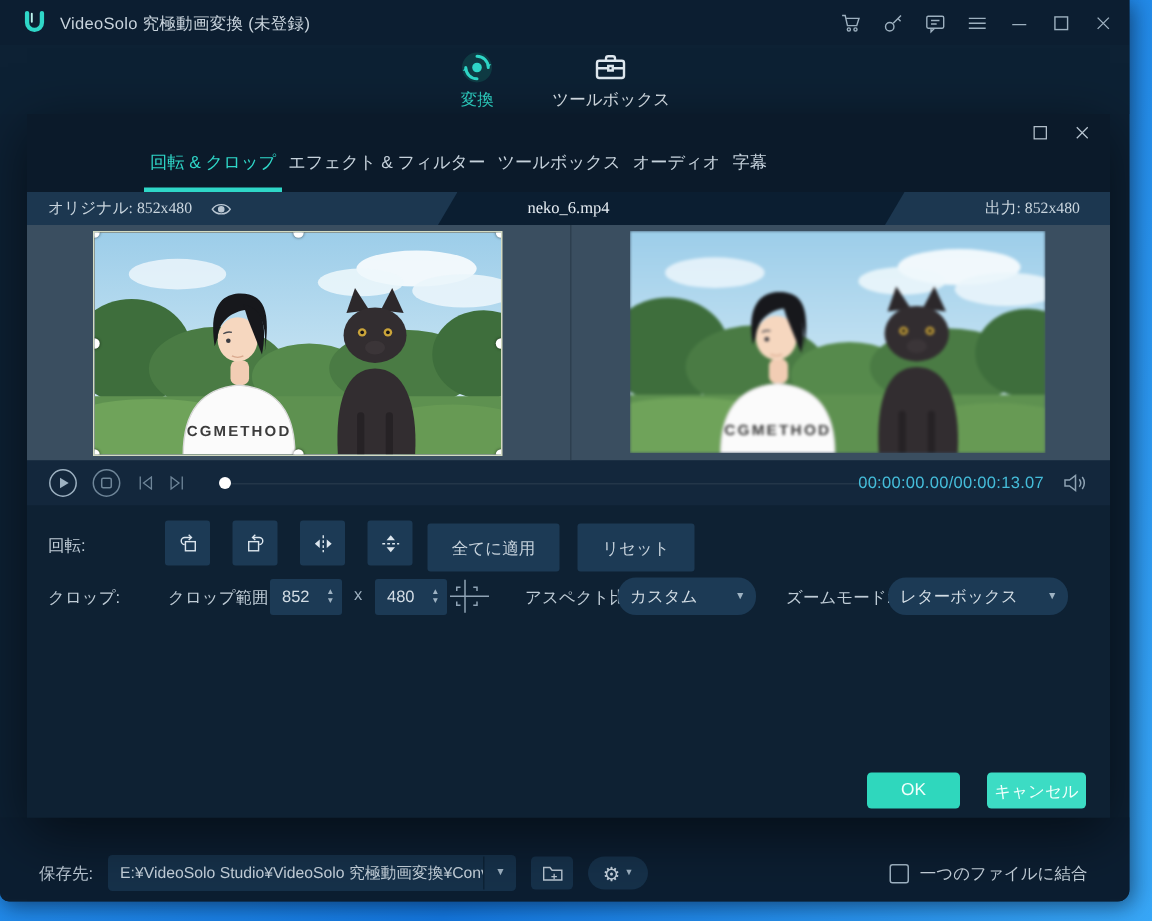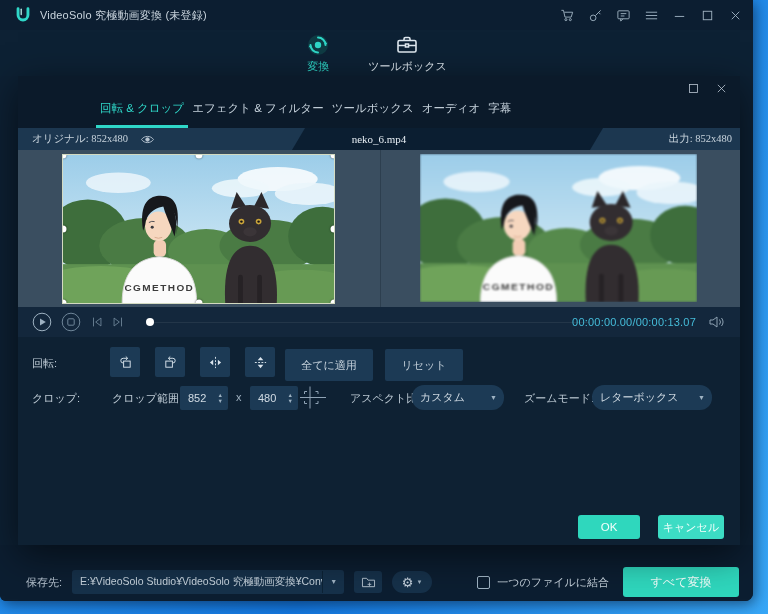--- a/index.html
+++ b/index.html
@@ -60,21 +60,21 @@
   .tab { font-size:11.5px; color:#c6d2dc; padding:0 4px 9px 4px; cursor:pointer;
     border-bottom:3px solid transparent; white-space:nowrap; }
   .tab.active { color:#2fd7c8; border-bottom-color:#2fd7c8; }
 
   
   .info-strip { position:absolute; left:0; top:52px; width:100%; height:22px; background:#0b1e31;font-family:Liberation Serif, serif; }
   .badge { position:absolute; top:0; height:22px; background:#1c3750; display:flex;
     align-items:center; font-size:10.5px; color:#c9d5de; }
   .badge-left { left:0; width:287px; padding-left:14px;
     clip-path:polygon(0 0,100% 0,calc(100% - 13px) 100%,0 100%); }
-  .badge-right { right:0; width:150px; justify-content:flex-end; padding-right:8px;
+  .badge-right { right:0; width:150px; justify-content:flex-end; padding-right:20px;
     clip-path:polygon(13px 0,100% 0,100% 100%,0 100%); }
   .eye-wrap { width:15px; height:11px; margin-left:12px; color:#b9c6d2; cursor:pointer; }
   .filename { position:absolute; left:0; top:0; width:100%; height:22px; display:flex;
     align-items:center; justify-content:center; font-size:11px; color:#e6edf3; pointer-events:none; }
 
   
   .preview-area { position:absolute; left:0; top:74px; width:100%; height:157px; background:#3a4e60; }
   .pv-divider { position:absolute; left:362px; top:0; width:1px; height:100%; background:#2d3f4f; }
   .pv { position:absolute; top:4px; overflow:hidden; }
   .pv svg { width:100%; height:100%; display:block; }
@@ -265,21 +265,20 @@
             </svg>
         </span>
       </div>
       <div class="gear-pill">
         <span class="gear-glyph">⚙</span>
         <span class="gear-arrow">▼</span>
       </div>
       <div class="bb-spacer"></div>
       <div class="checkbox"></div>
       <span class="merge-label">一つのファイルに結合</span>
-      <button class="convert-all-btn">すべて変換</button>
     </div>
 
     <div class="dialog">
       <div class="dlg-head">
         <div class="dlg-winctl">
           <span class="ic">
             <svg viewBox="0 0 16 16" fill="none" stroke="currentColor">
                 <rect x="3" y="3" width="10" height="10"></rect>
               </svg>
           </span>

